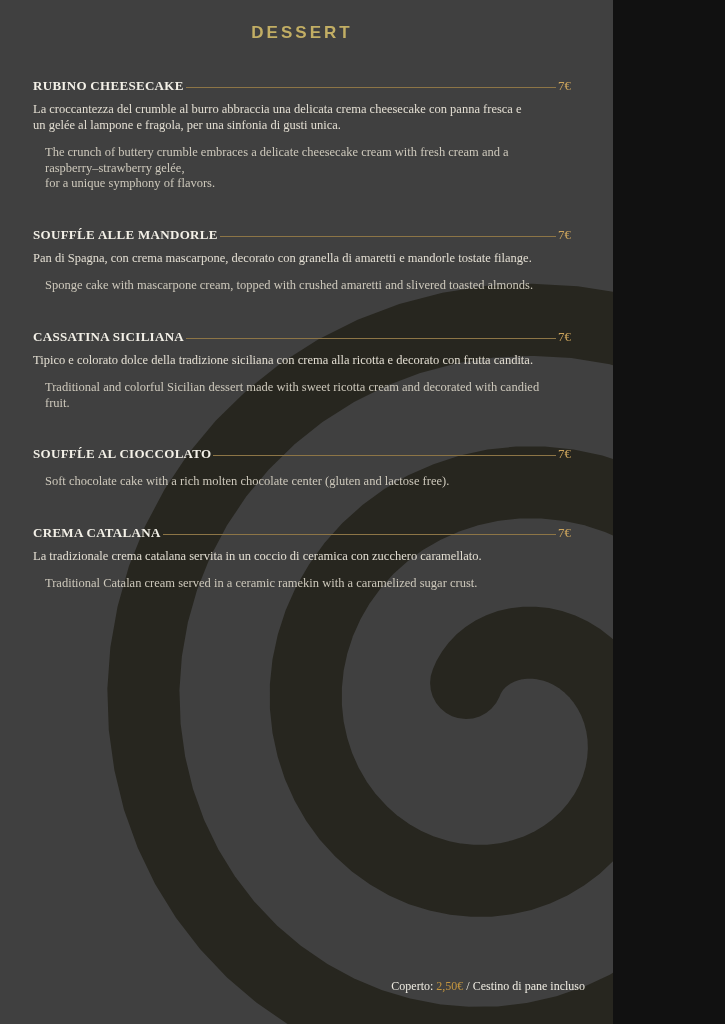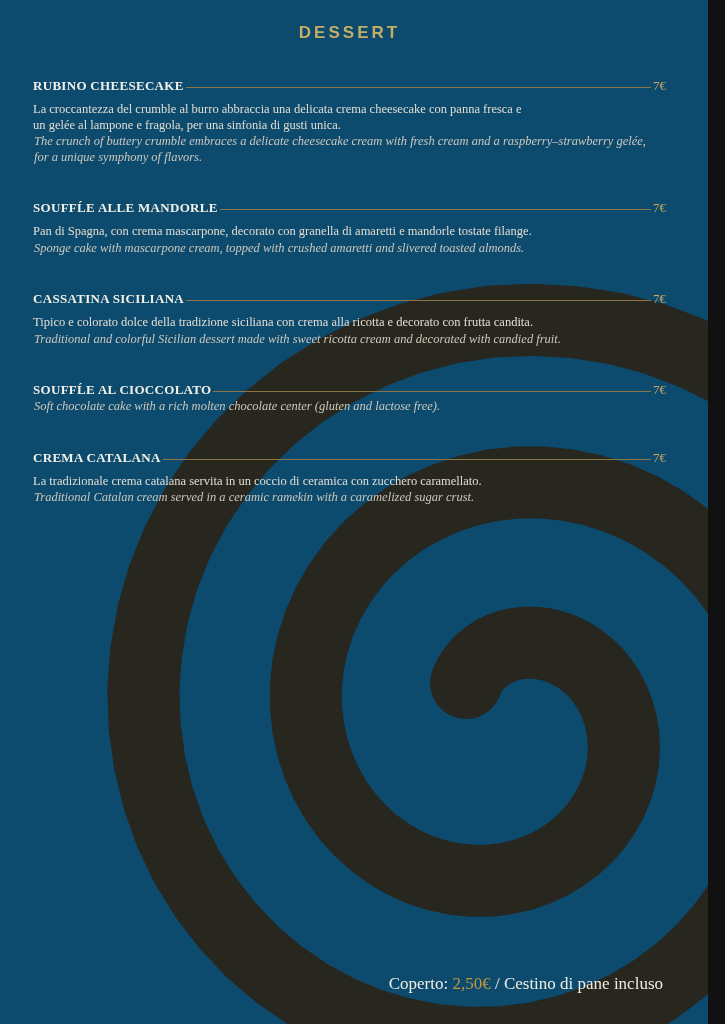--- a/index.html
+++ b/index.html
@@ -1,19 +1,19 @@
 <!DOCTYPE html>
 <html><head>
 <meta charset="utf-8">
 <style>
   html,body{margin:0;padding:0;background:#111;}
   .page{
     position:relative;
-    width:708px;height:1024px;
-    background:#0c4a6e;
+    width:613px;height:1024px;
+    background:#404040;
     overflow:hidden;
     font-family:"Liberation Serif", serif;
   }
   .swirl{position:absolute;left:0;top:0;pointer-events:none;}
   .content{position:absolute;inset:0;padding:14px 42px 0 33px;box-sizing:border-box;}
   .title{
     text-align:center;
     font-family:"Liberation Sans", sans-serif;
     font-weight:600;
     font-size:17px;
@@ -38,32 +38,31 @@
     white-space:nowrap;
   }
   .desc-it{
     margin:8px 0 0 0;
     font-size:12.5px;
     line-height:15.5px;
     color:#e2ddd1;
     white-space:pre-line;
   }
   .desc-en{
-    margin:1px;
+    margin:12px;
     font-size:12.5px;
     line-height:15.5px;
-    font-style:italic;
     color:#cdc8bb;
     white-space:pre-line;
   }
   .footer{
     position:absolute;
-    right:45px;
+    right:28px;
     bottom:30px;
-    font-size:17px;
+    font-size:12px;
     color:#efece2;
   }
   .footer .gold{color:#c3953f;}
 </style>
 </head>
 <body>
 
 <div class="page">
 
   <svg class="swirl" width="725" height="1024" viewBox="0 0 725 1024" aria-hidden="true">

